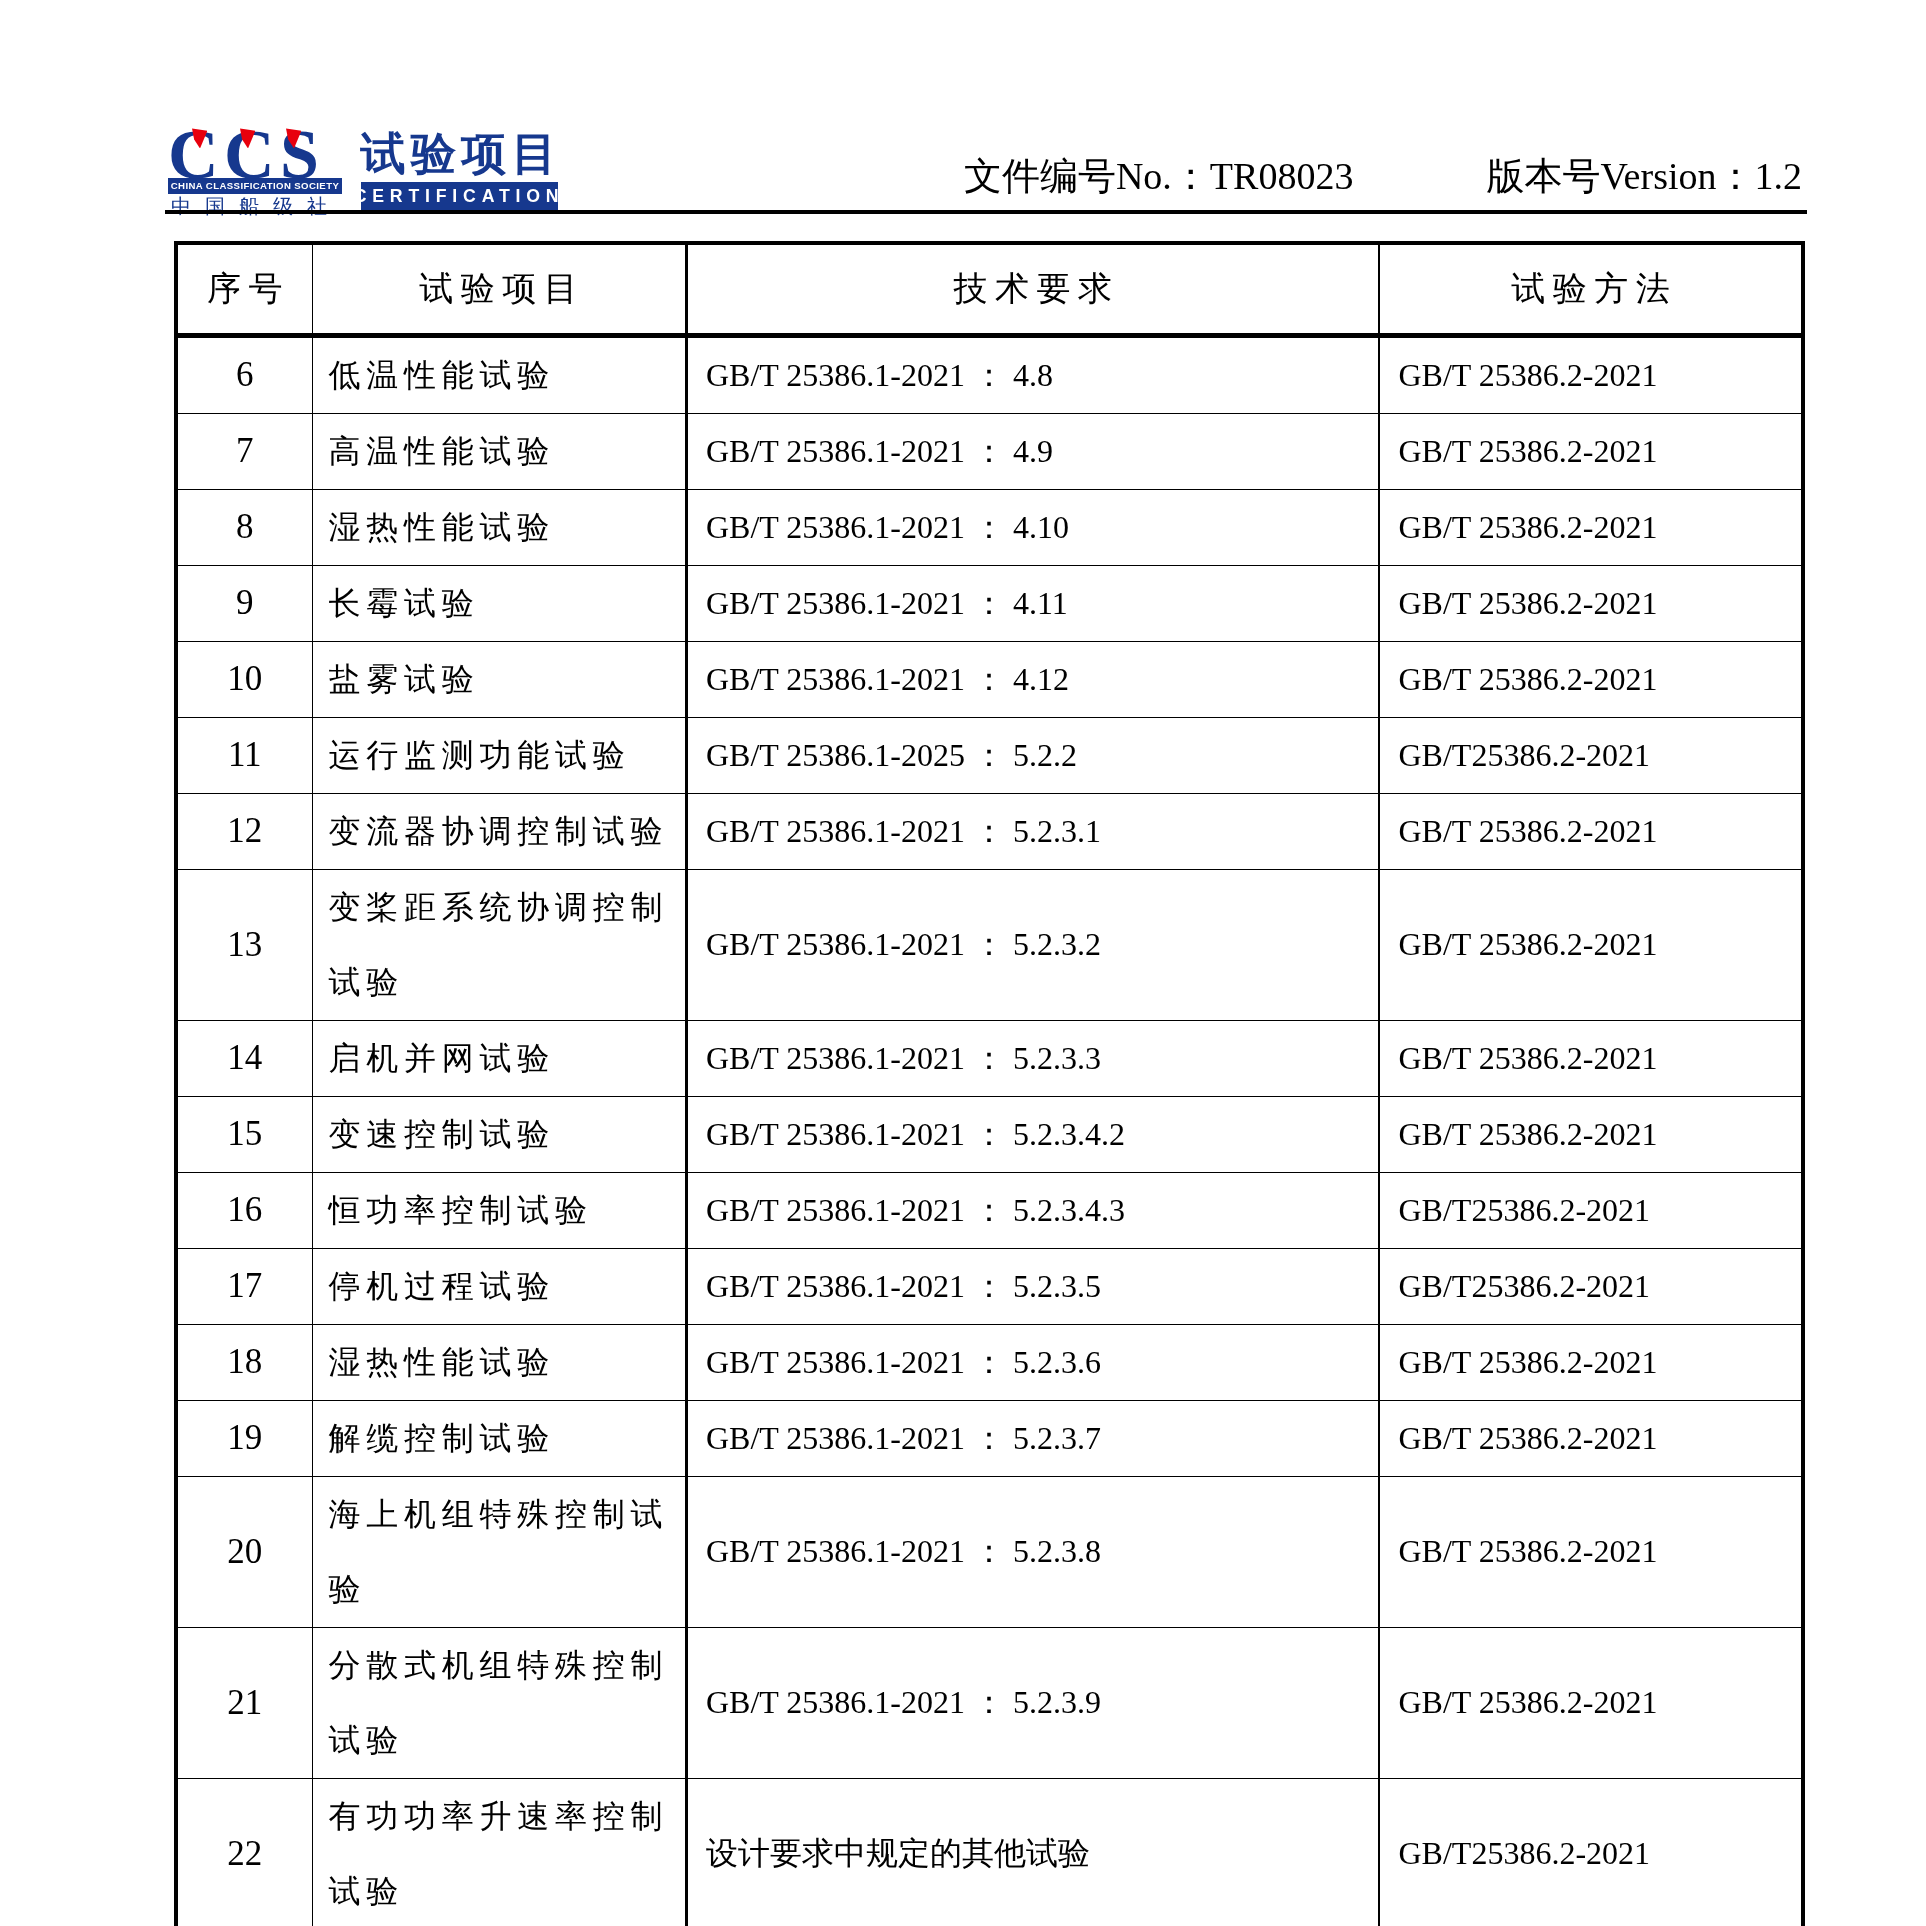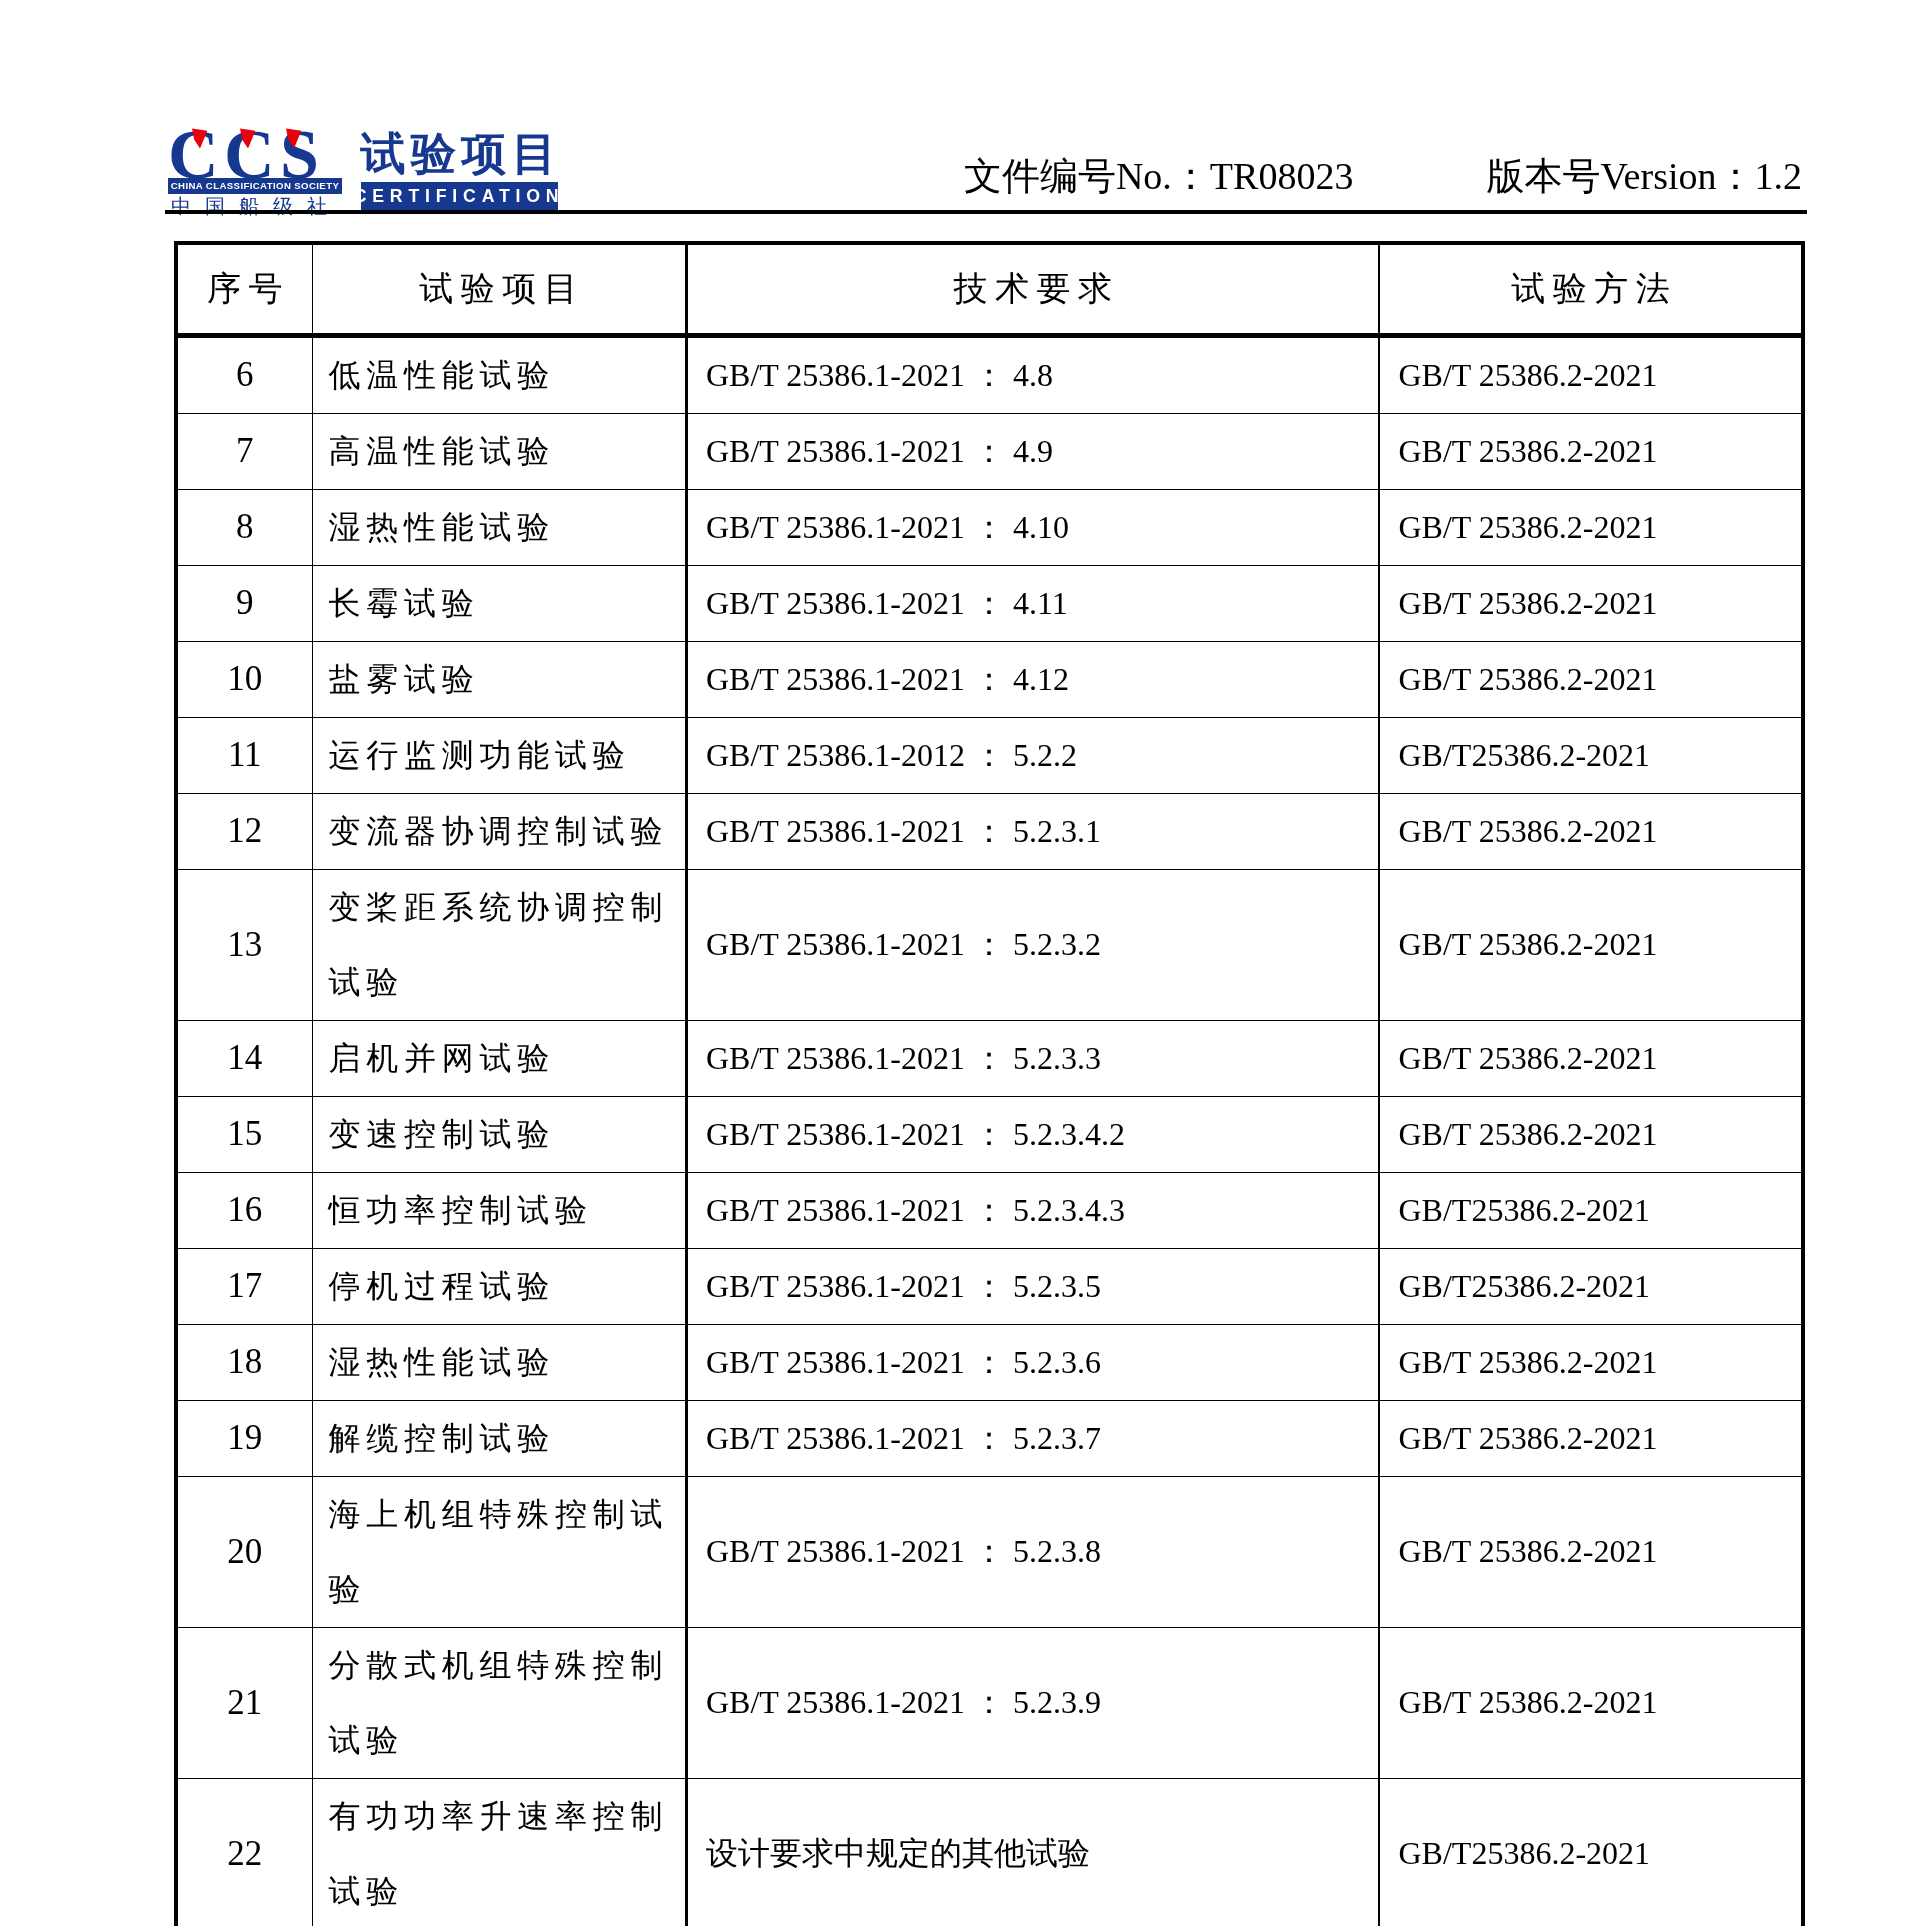--- a/index.html
+++ b/index.html
@@ -171,21 +171,21 @@
             <div class="line">盐雾试验</div>
           </td>
           <td class="c3">GB/T 25386.1-2021 ： 4.12</td>
           <td class="c4">GB/T 25386.2-2021</td>
         </tr>
         <tr>
           <td class="c1">11</td>
           <td class="c2">
             <div class="line">运行监测功能试验</div>
           </td>
-          <td class="c3">GB/T 25386.1-2012 ： 5.2.2</td>
+          <td class="c3">GB/T 25386.1-2025 ： 5.2.2</td>
           <td class="c4">GB/T25386.2-2021</td>
         </tr>
         <tr>
           <td class="c1">12</td>
           <td class="c2">
             <div class="line">变流器协调控制试验</div>
           </td>
           <td class="c3">GB/T 25386.1-2021 ： 5.2.3.1</td>
           <td class="c4">GB/T 25386.2-2021</td>
         </tr>

